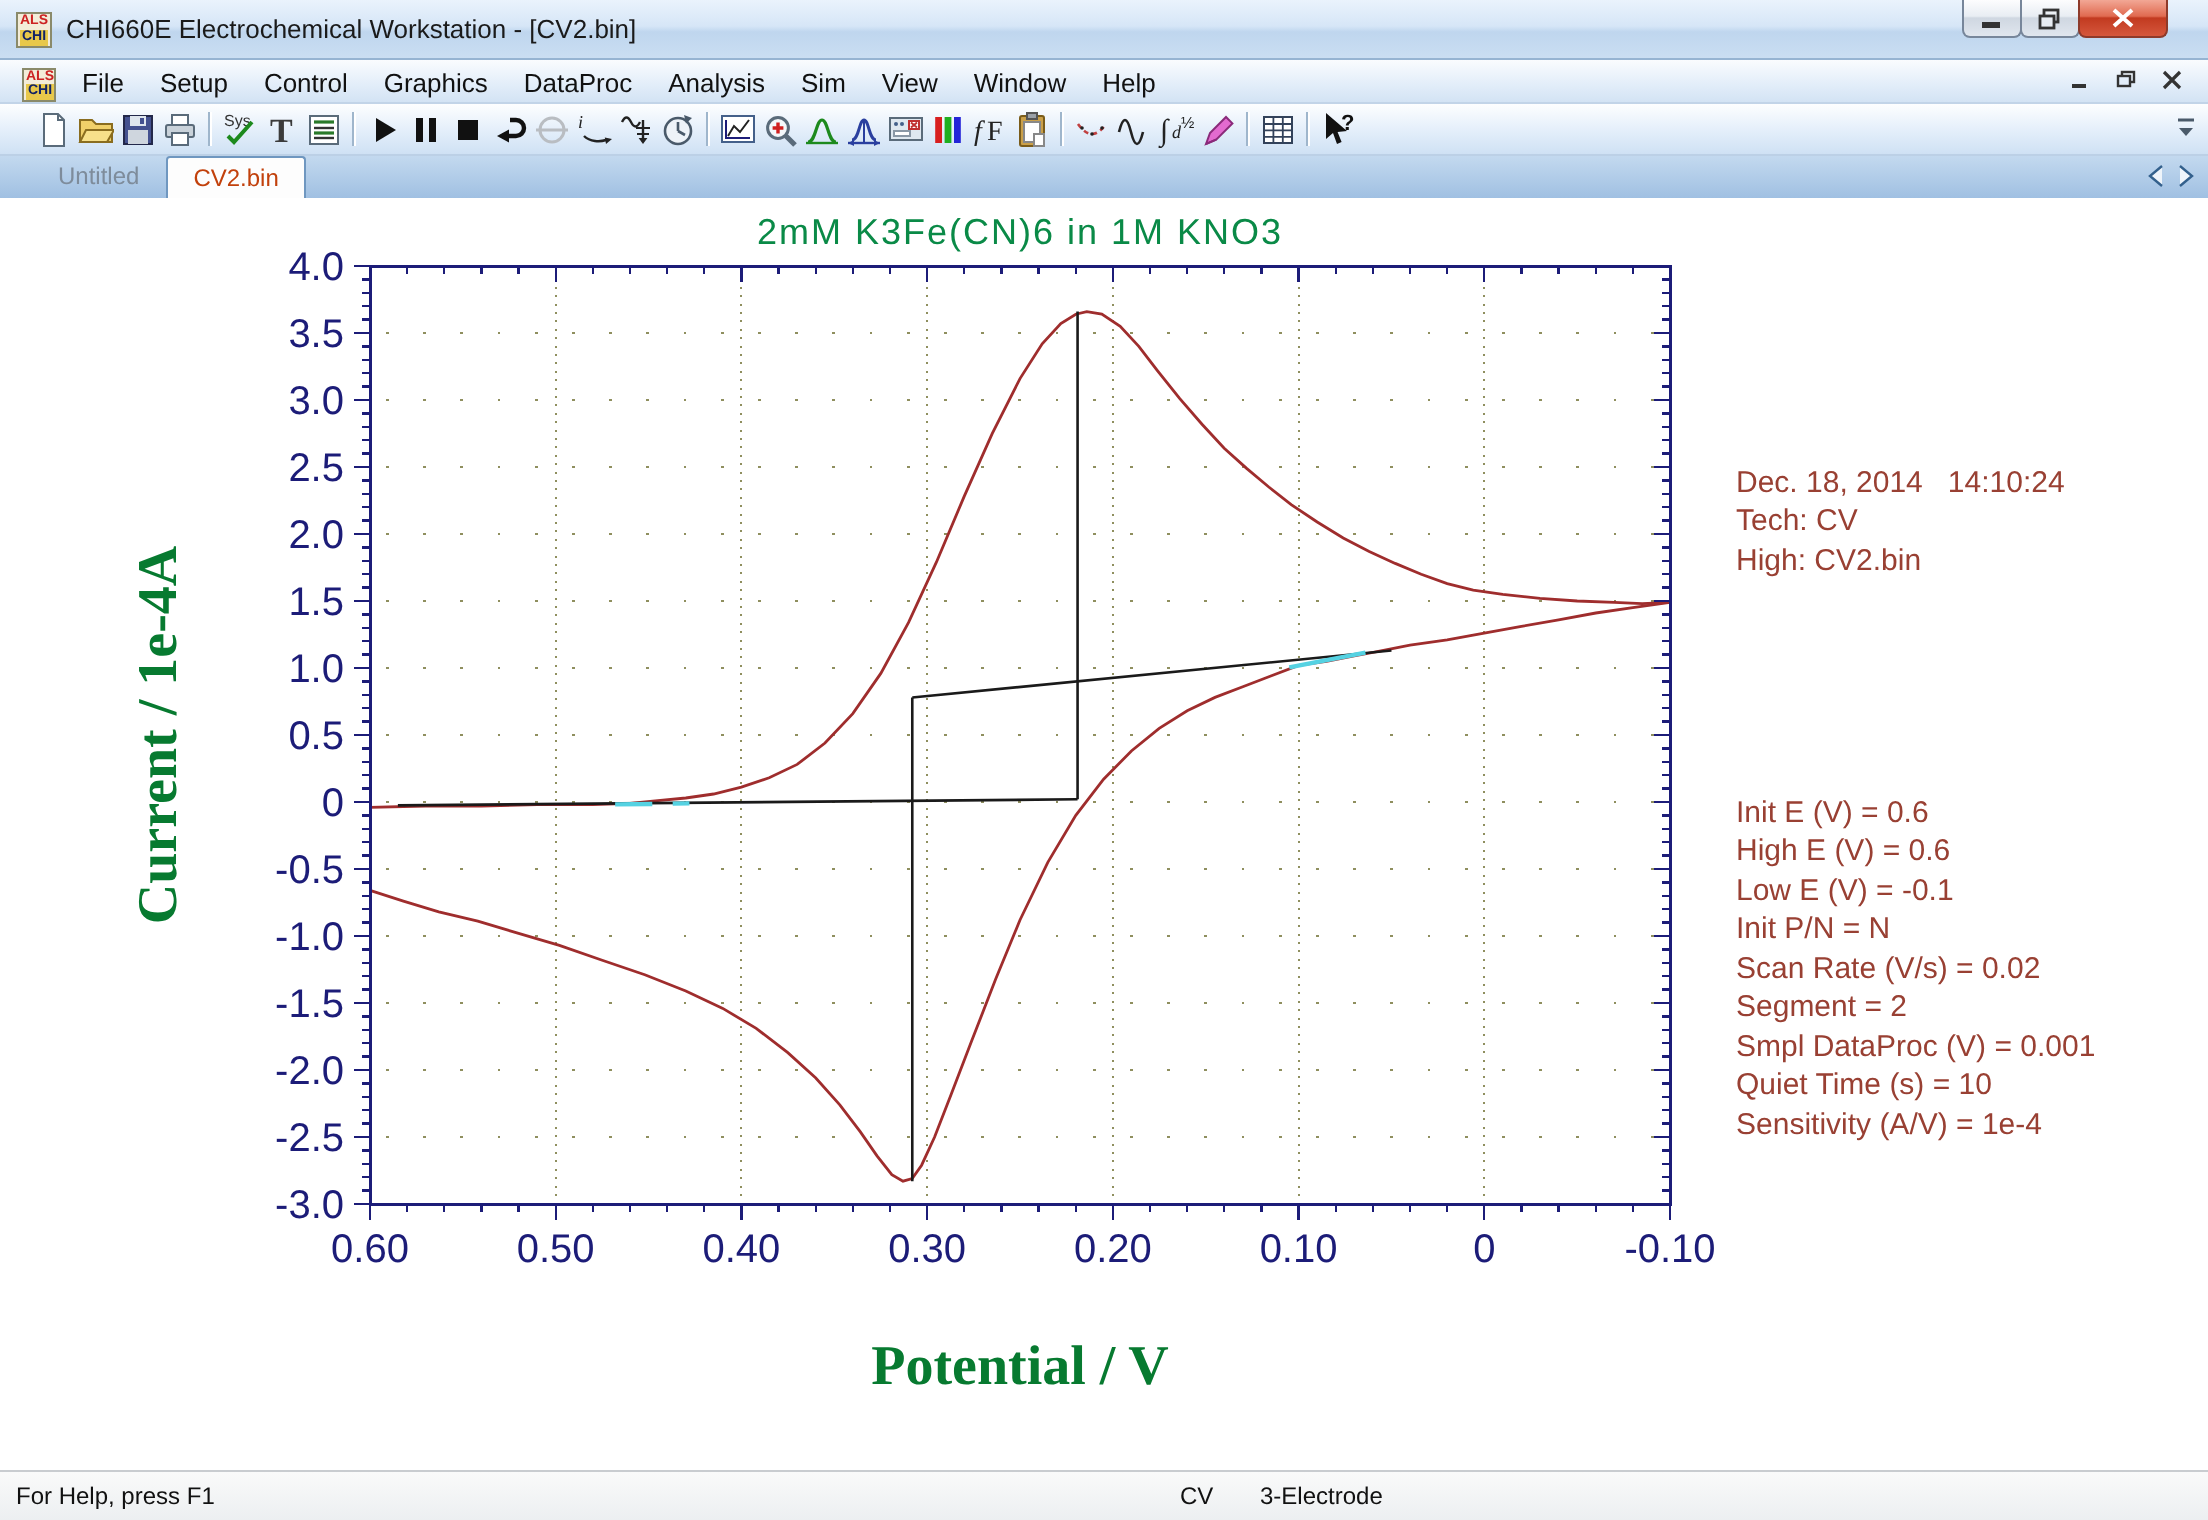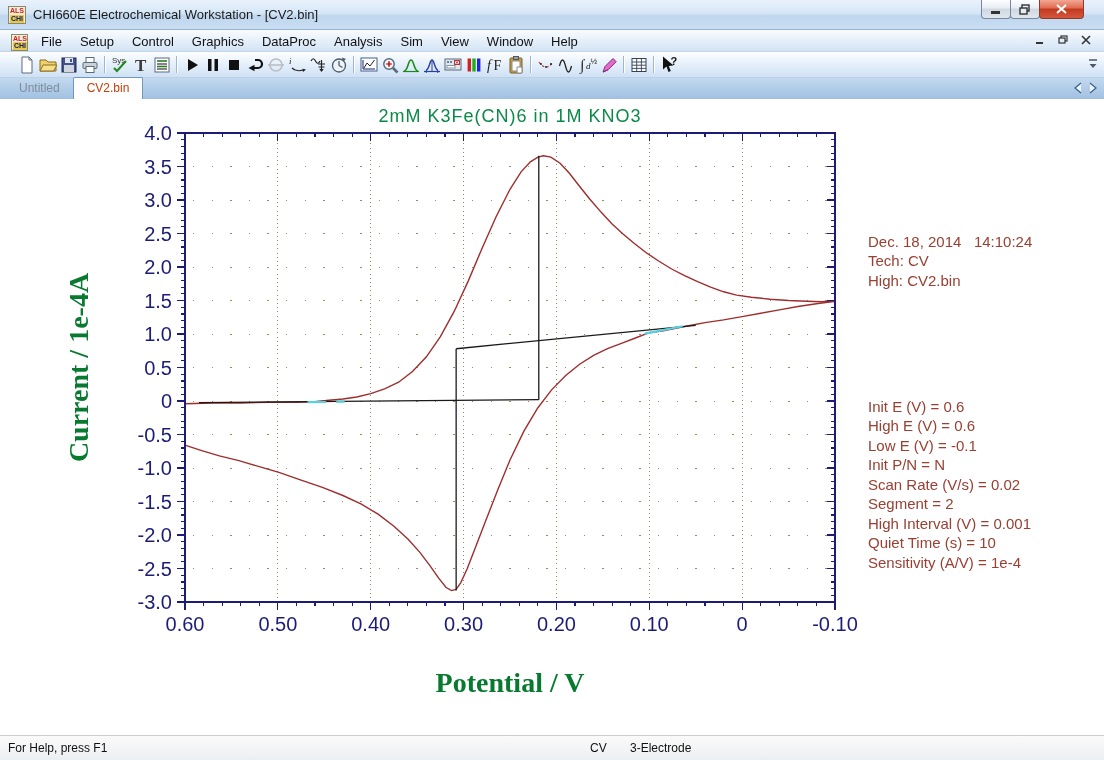--- a/index.html
+++ b/index.html
@@ -40,21 +40,21 @@
     background:linear-gradient(180deg,#fdfeff,#e3eefa 55%,#cfe1f4);
     border-bottom:1px solid #bcd0e6;display:flex;align-items:center;padding-left:16px;
   }
   .tbi{width:21px;height:21px;display:flex;align-items:center;border:1px solid transparent;border-radius:2px;}
   .tbsep{width:1px;height:17px;background:#9fb6cc;margin:0 4px;box-shadow:1px 0 0 #fff;}
   .tb-overflow{position:absolute;right:5px;top:5px;}
   
   .tabbar{
     position:absolute;left:0;top:78px;width:1104px;height:21px;
     background:linear-gradient(180deg,#c3d9ef,#a0c0e2);
-    display:flex;align-items:flex-end;padding-left:6px;
+    display:flex;padding-left:16px;
   }
   .tab{font-size:12px;padding:3px 13px 4px 13px;color:#7e8c9b;}
   .tab.active{background:#fdfdfd;color:#c2410c;font-weight:normal;border:1px solid #6f97c0;border-bottom:none;border-radius:2px 2px 0 0;}
   .tab-arrows{position:absolute;right:6px;top:4px;display:flex;gap:5px;}
   
   .client{position:absolute;left:0;top:99px;width:1104px;height:636px;background:#ffffff;}
   #chart{position:absolute;left:0;top:0;}
   .info-panel{position:absolute;left:868px;top:35px;font-size:15px;line-height:19.5px;white-space:pre;}
   .info-block{margin-bottom:9px;}
   .params{color:#994033;}
@@ -627,21 +627,21 @@
         <text x="510" y="23" text-anchor="middle" fill="#0a8a47" font-size="18" letter-spacing="1" font-family="&quot;Liberation Sans&quot;,sans-serif">2mM K3Fe(CN)6 in 1M KNO3</text>
         <text x="510" y="593" text-anchor="middle" fill="#077a30" font-size="28" font-weight="bold" font-family="&quot;Liberation Serif&quot;,serif">Potential / V</text>
         <text x="88" y="268.5" text-anchor="middle" fill="#077a30" font-size="28" font-weight="bold" font-family="&quot;Liberation Serif&quot;,serif" transform="rotate(-90 88 268.5)">Current / 1e-4A</text>
       </svg>
     <div class="info-panel">
       <div class="info-block params">
         
       <div>Dec. 18, 2014   14:10:24</div><div>Tech: CV</div><div>High: CV2.bin</div></div>
       <div class="info-block params">
         
-      <div>Init E (V) = 0.6</div><div>High E (V) = 0.6</div><div>Low E (V) = -0.1</div><div>Init P/N = N</div><div>Scan Rate (V/s) = 0.02</div><div>Segment = 2</div><div>High Interval (V) = 0.001</div><div>Quiet Time (s) = 10</div><div>Sensitivity (A/V) = 1e-4</div></div>
+      <div>Init E (V) = 0.6</div><div>High E (V) = 0.6</div><div>Low E (V) = -0.1</div><div>Init P/N = N</div><div>Scan Rate (V/s) = 0.02</div><div>Segment = 2</div><div>Smpl DataProc (V) = 0.001</div><div>Quiet Time (s) = 10</div><div>Sensitivity (A/V) = 1e-4</div></div>
       
     </div>
   </div>
 
   <div class="statusbar">
     <span class="sb-help">For Help, press F1</span>
     <span class="sb-tech">CV</span>
     <span class="sb-electrode">3-Electrode</span>
   </div>
 

